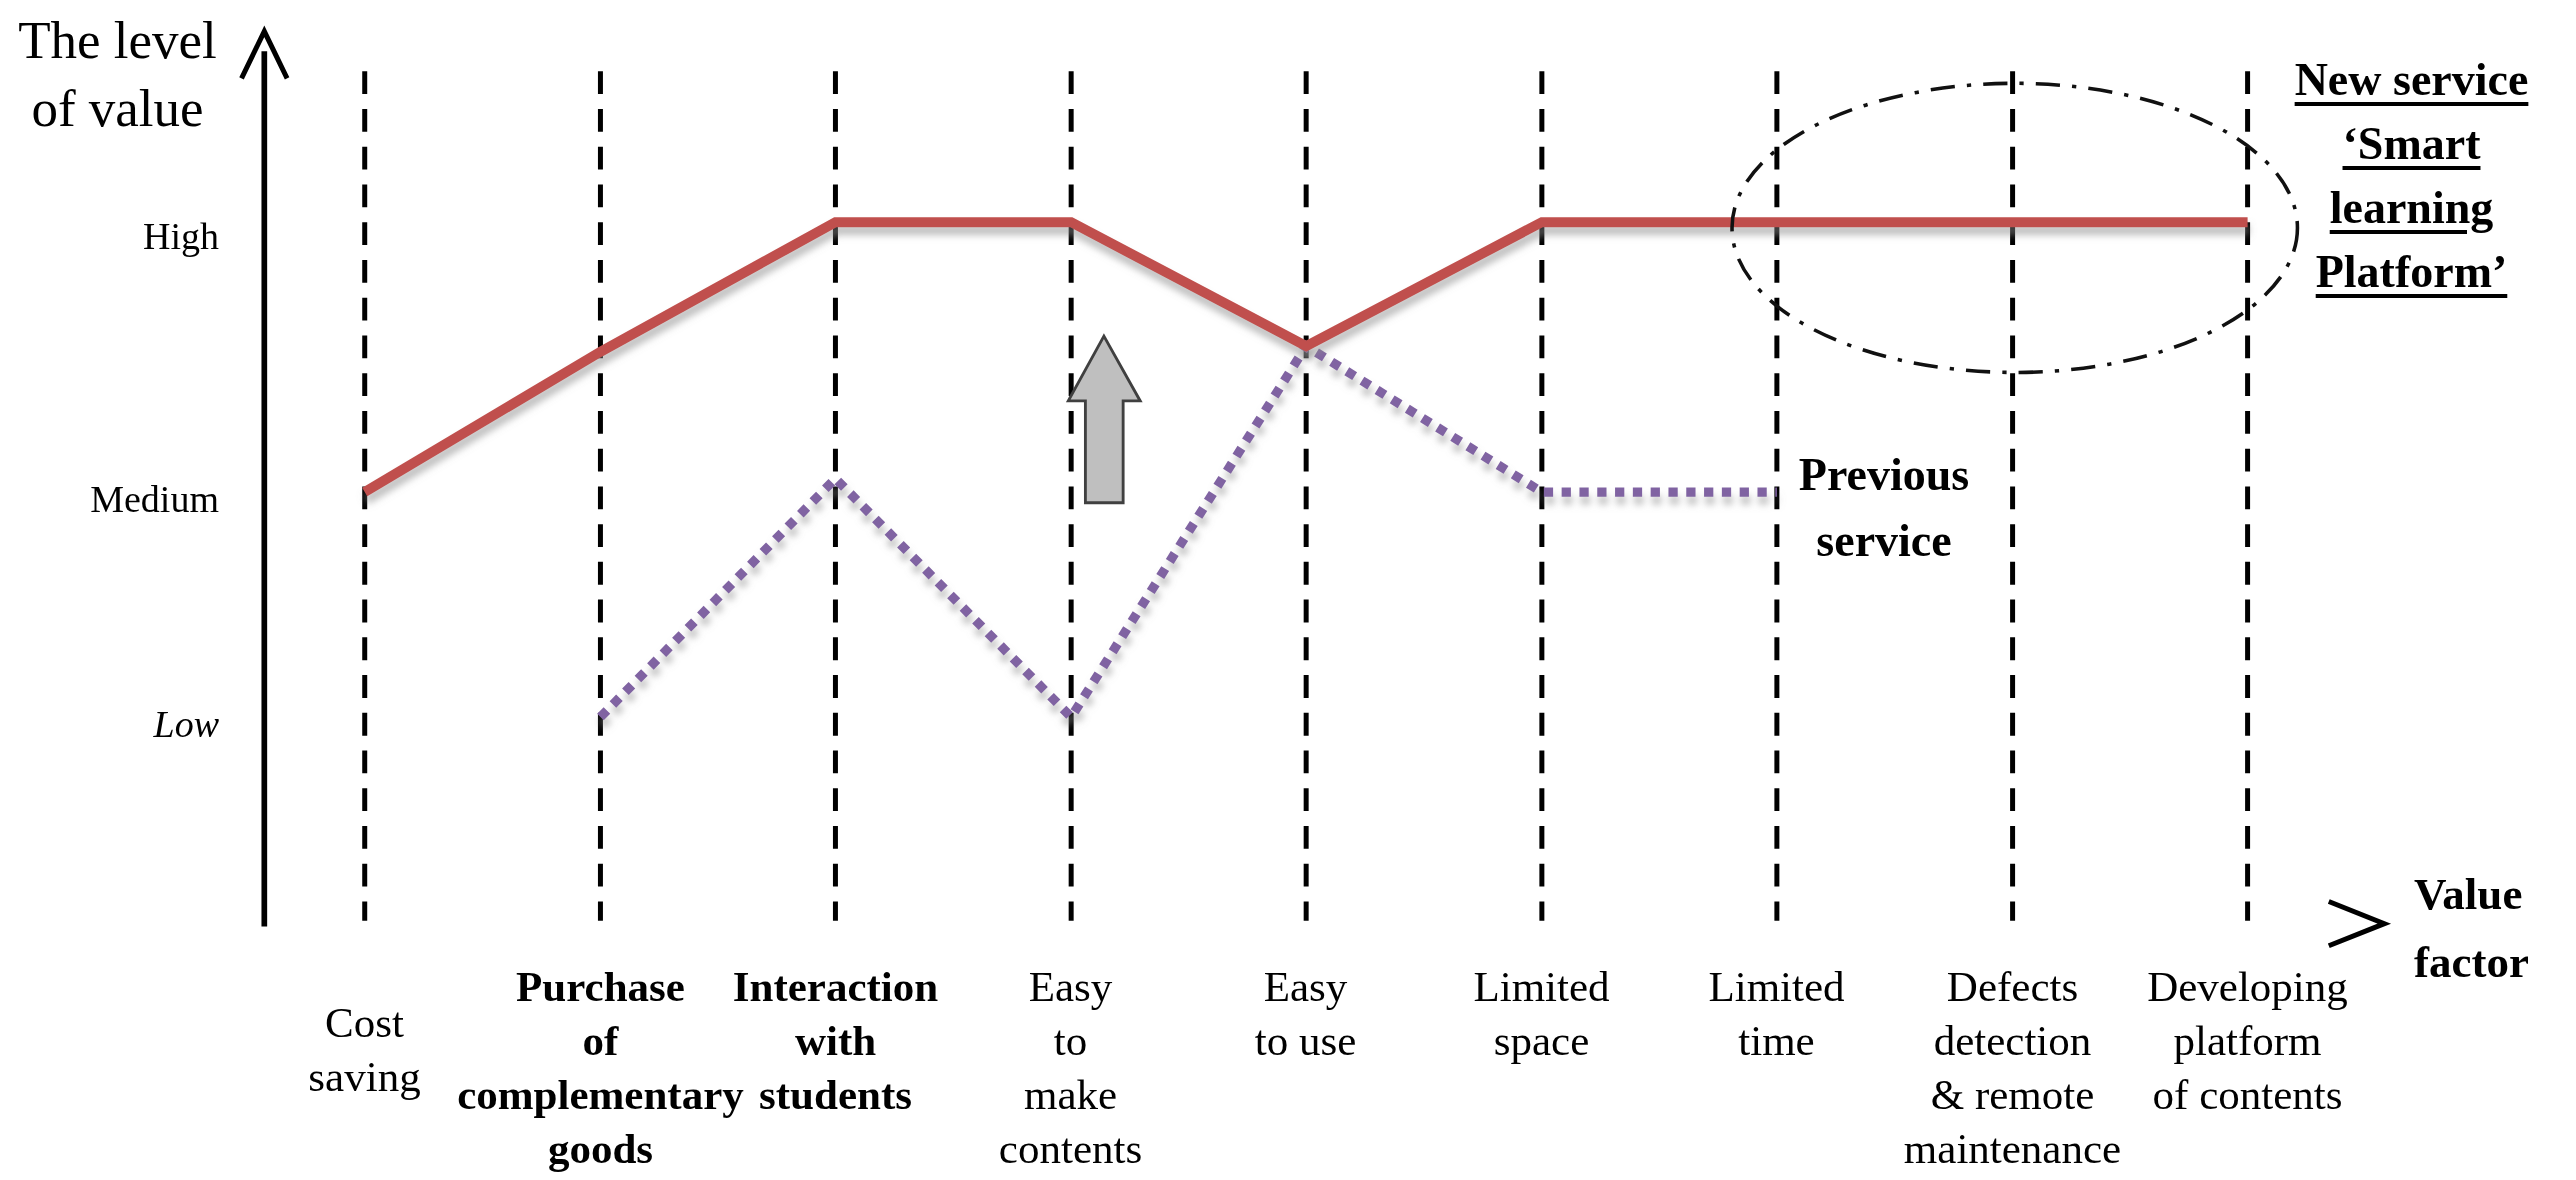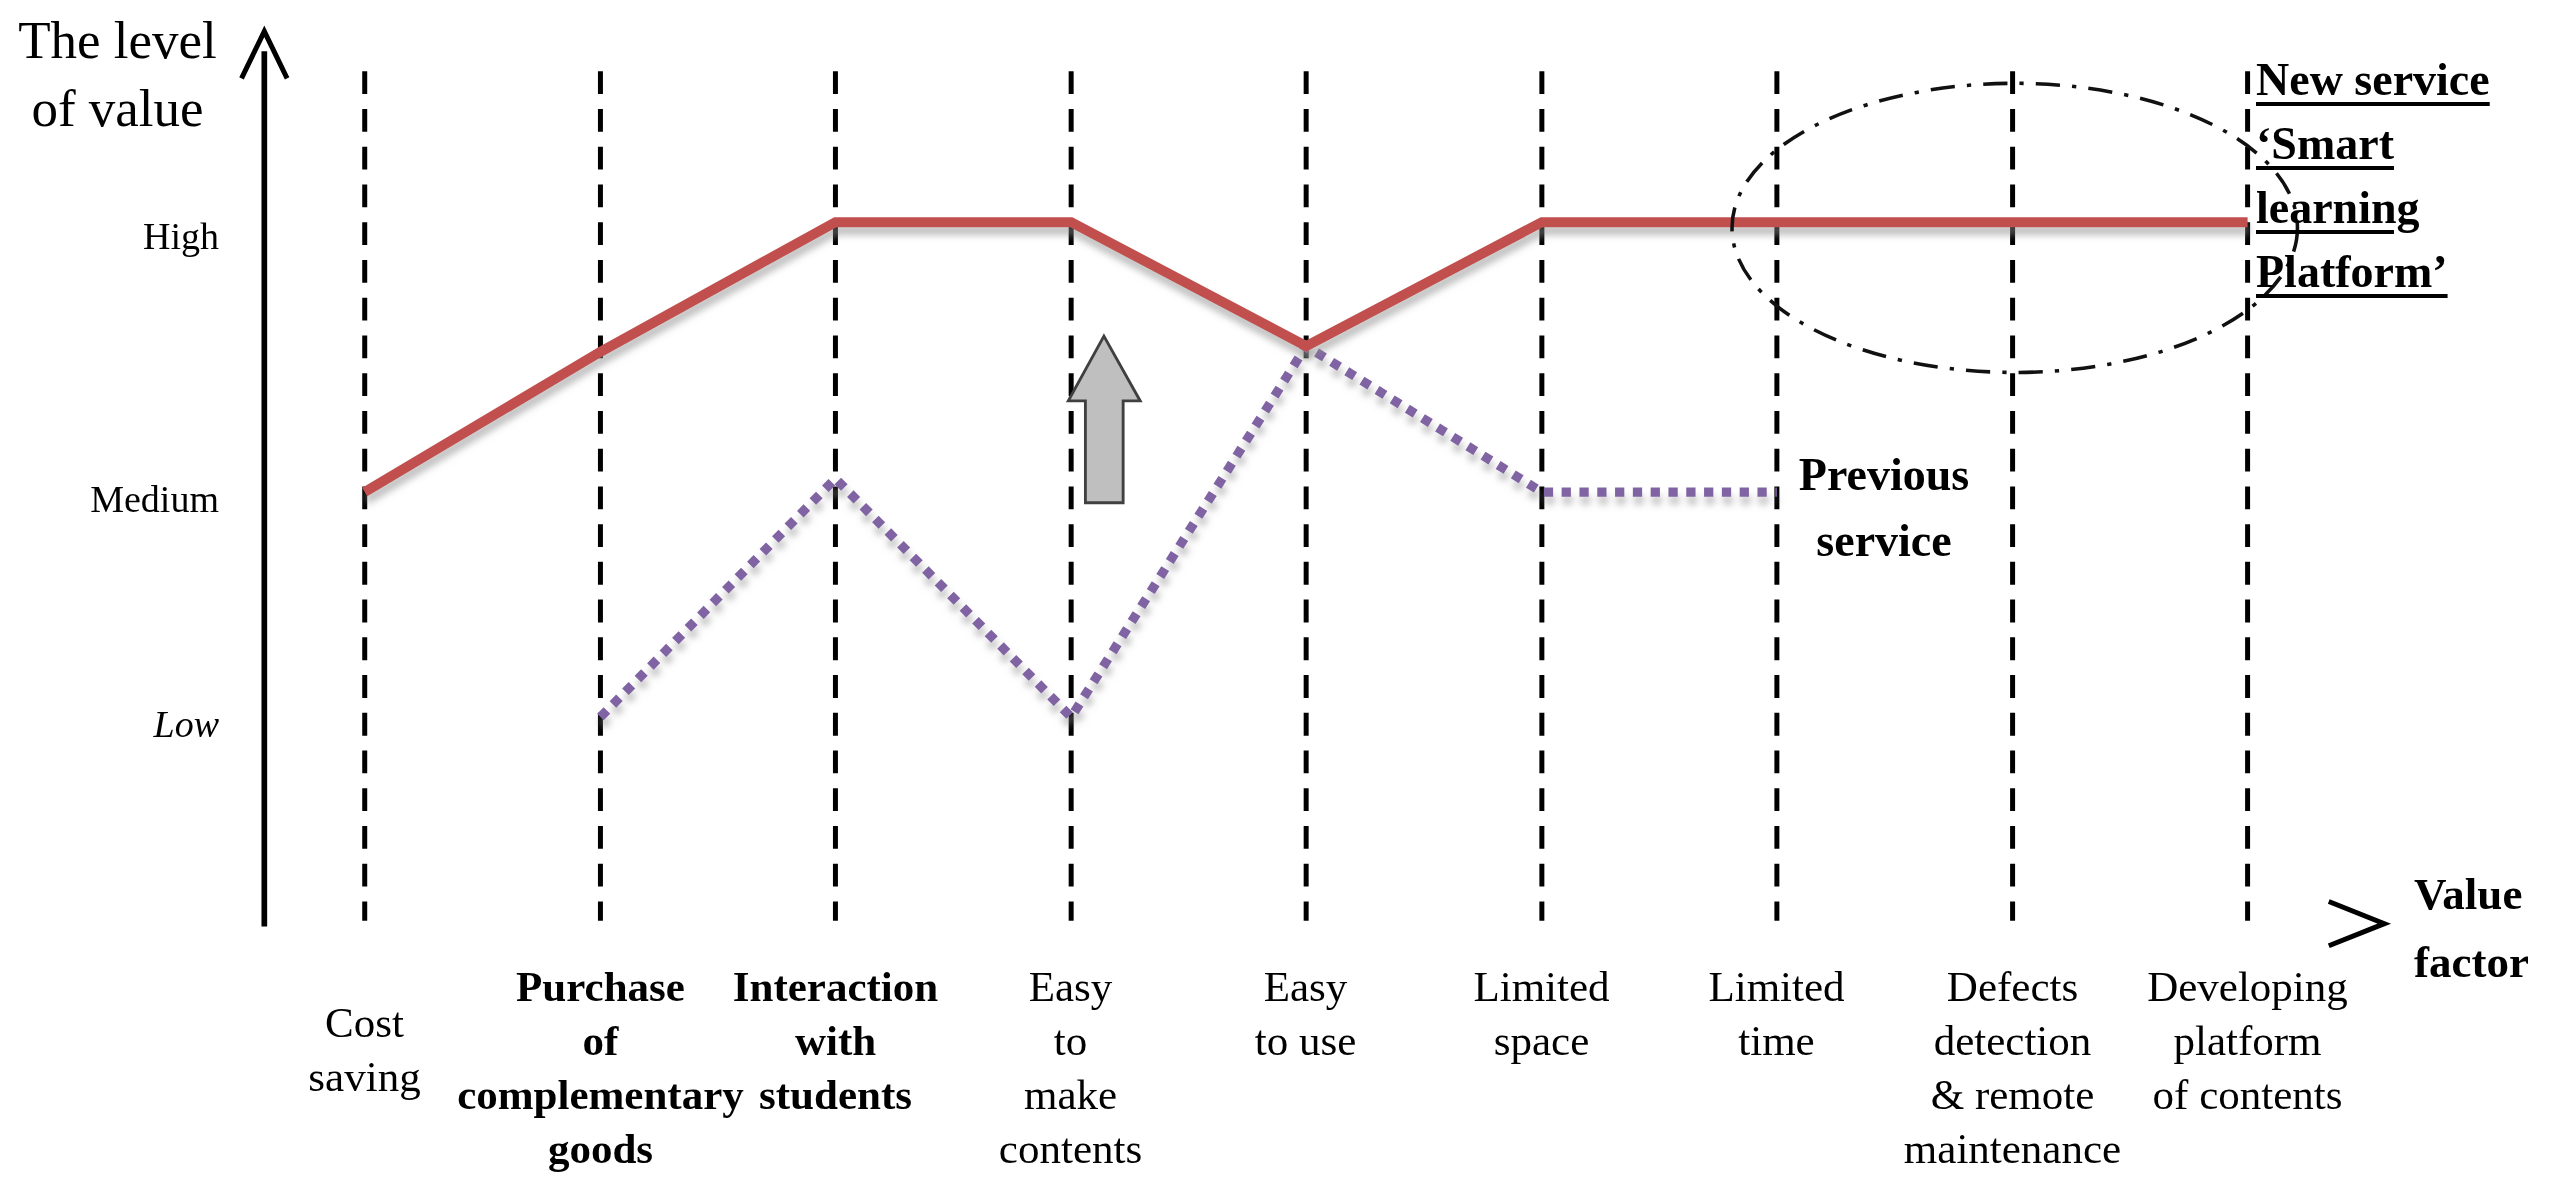--- a/index.html
+++ b/index.html
@@ -9,21 +9,21 @@
   }
   .stage svg{position:absolute;left:0;top:0;}
   .lbl{position:absolute;white-space:pre-line;}
   .axis-title-y{left:10px;top:5.7px;width:215px;text-align:center;font-size:53px;line-height:68px;font-weight:normal;}
   .ytick{left:0;width:219px;text-align:right;font-size:38px;line-height:51px;}
   .ytick-high{top:211px;}
   .ytick-medium{top:474px;}
   .ytick-low{top:699px;font-style:italic;}
   .raise{left:772px;top:423px;width:282px;text-align:right;font-size:48px;line-height:57px;}
   .prev{left:1706px;top:442px;width:356px;text-align:center;font-size:46px;line-height:66px;font-weight:bold;}
-  .newsvc{left:2256px;top:48px;width:311px;font-size:46px;line-height:64px;font-weight:bold;
+  .newsvc{left:2256px;top:48px;width:311px;text-align:center;font-size:46px;line-height:64px;font-weight:bold;
           text-decoration:underline;text-decoration-thickness:3.6px;text-underline-offset:7.1px;}
   .axis-title-x{left:2414px;top:860px;width:161px;text-align:left;font-size:45px;line-height:68px;font-weight:bold;}
   .cat{position:absolute;top:960px;width:313px;text-align:center;font-size:43px;line-height:54px;white-space:pre-line;}
 </style>
 </head>
 <body>
 
 <div class="stage">
 
   <div id="svg-holder">

